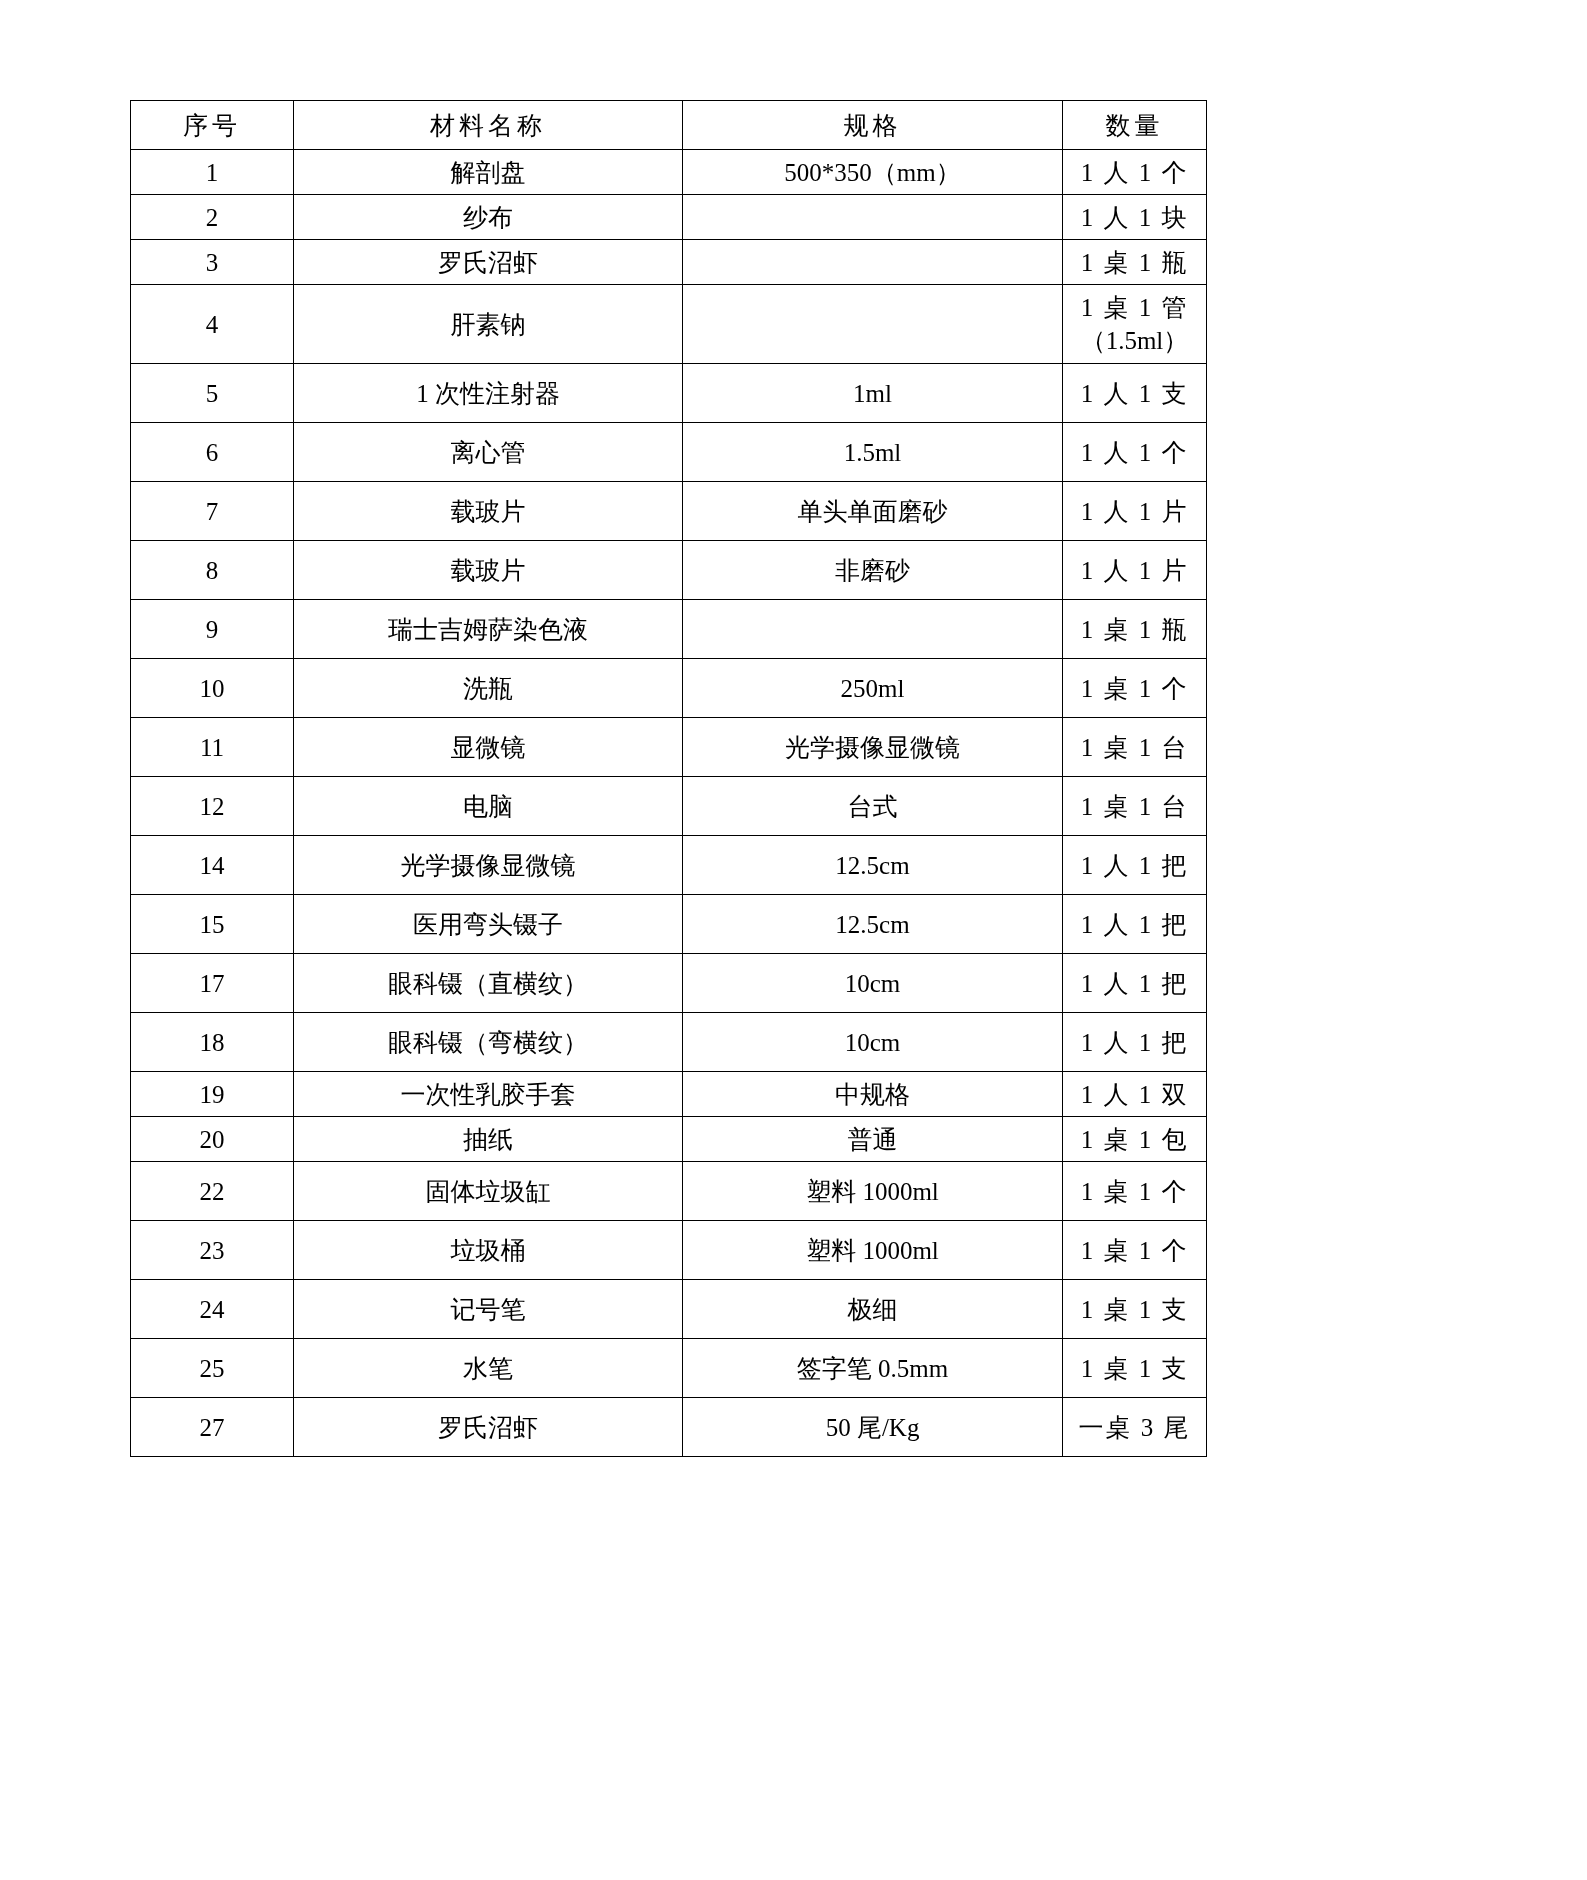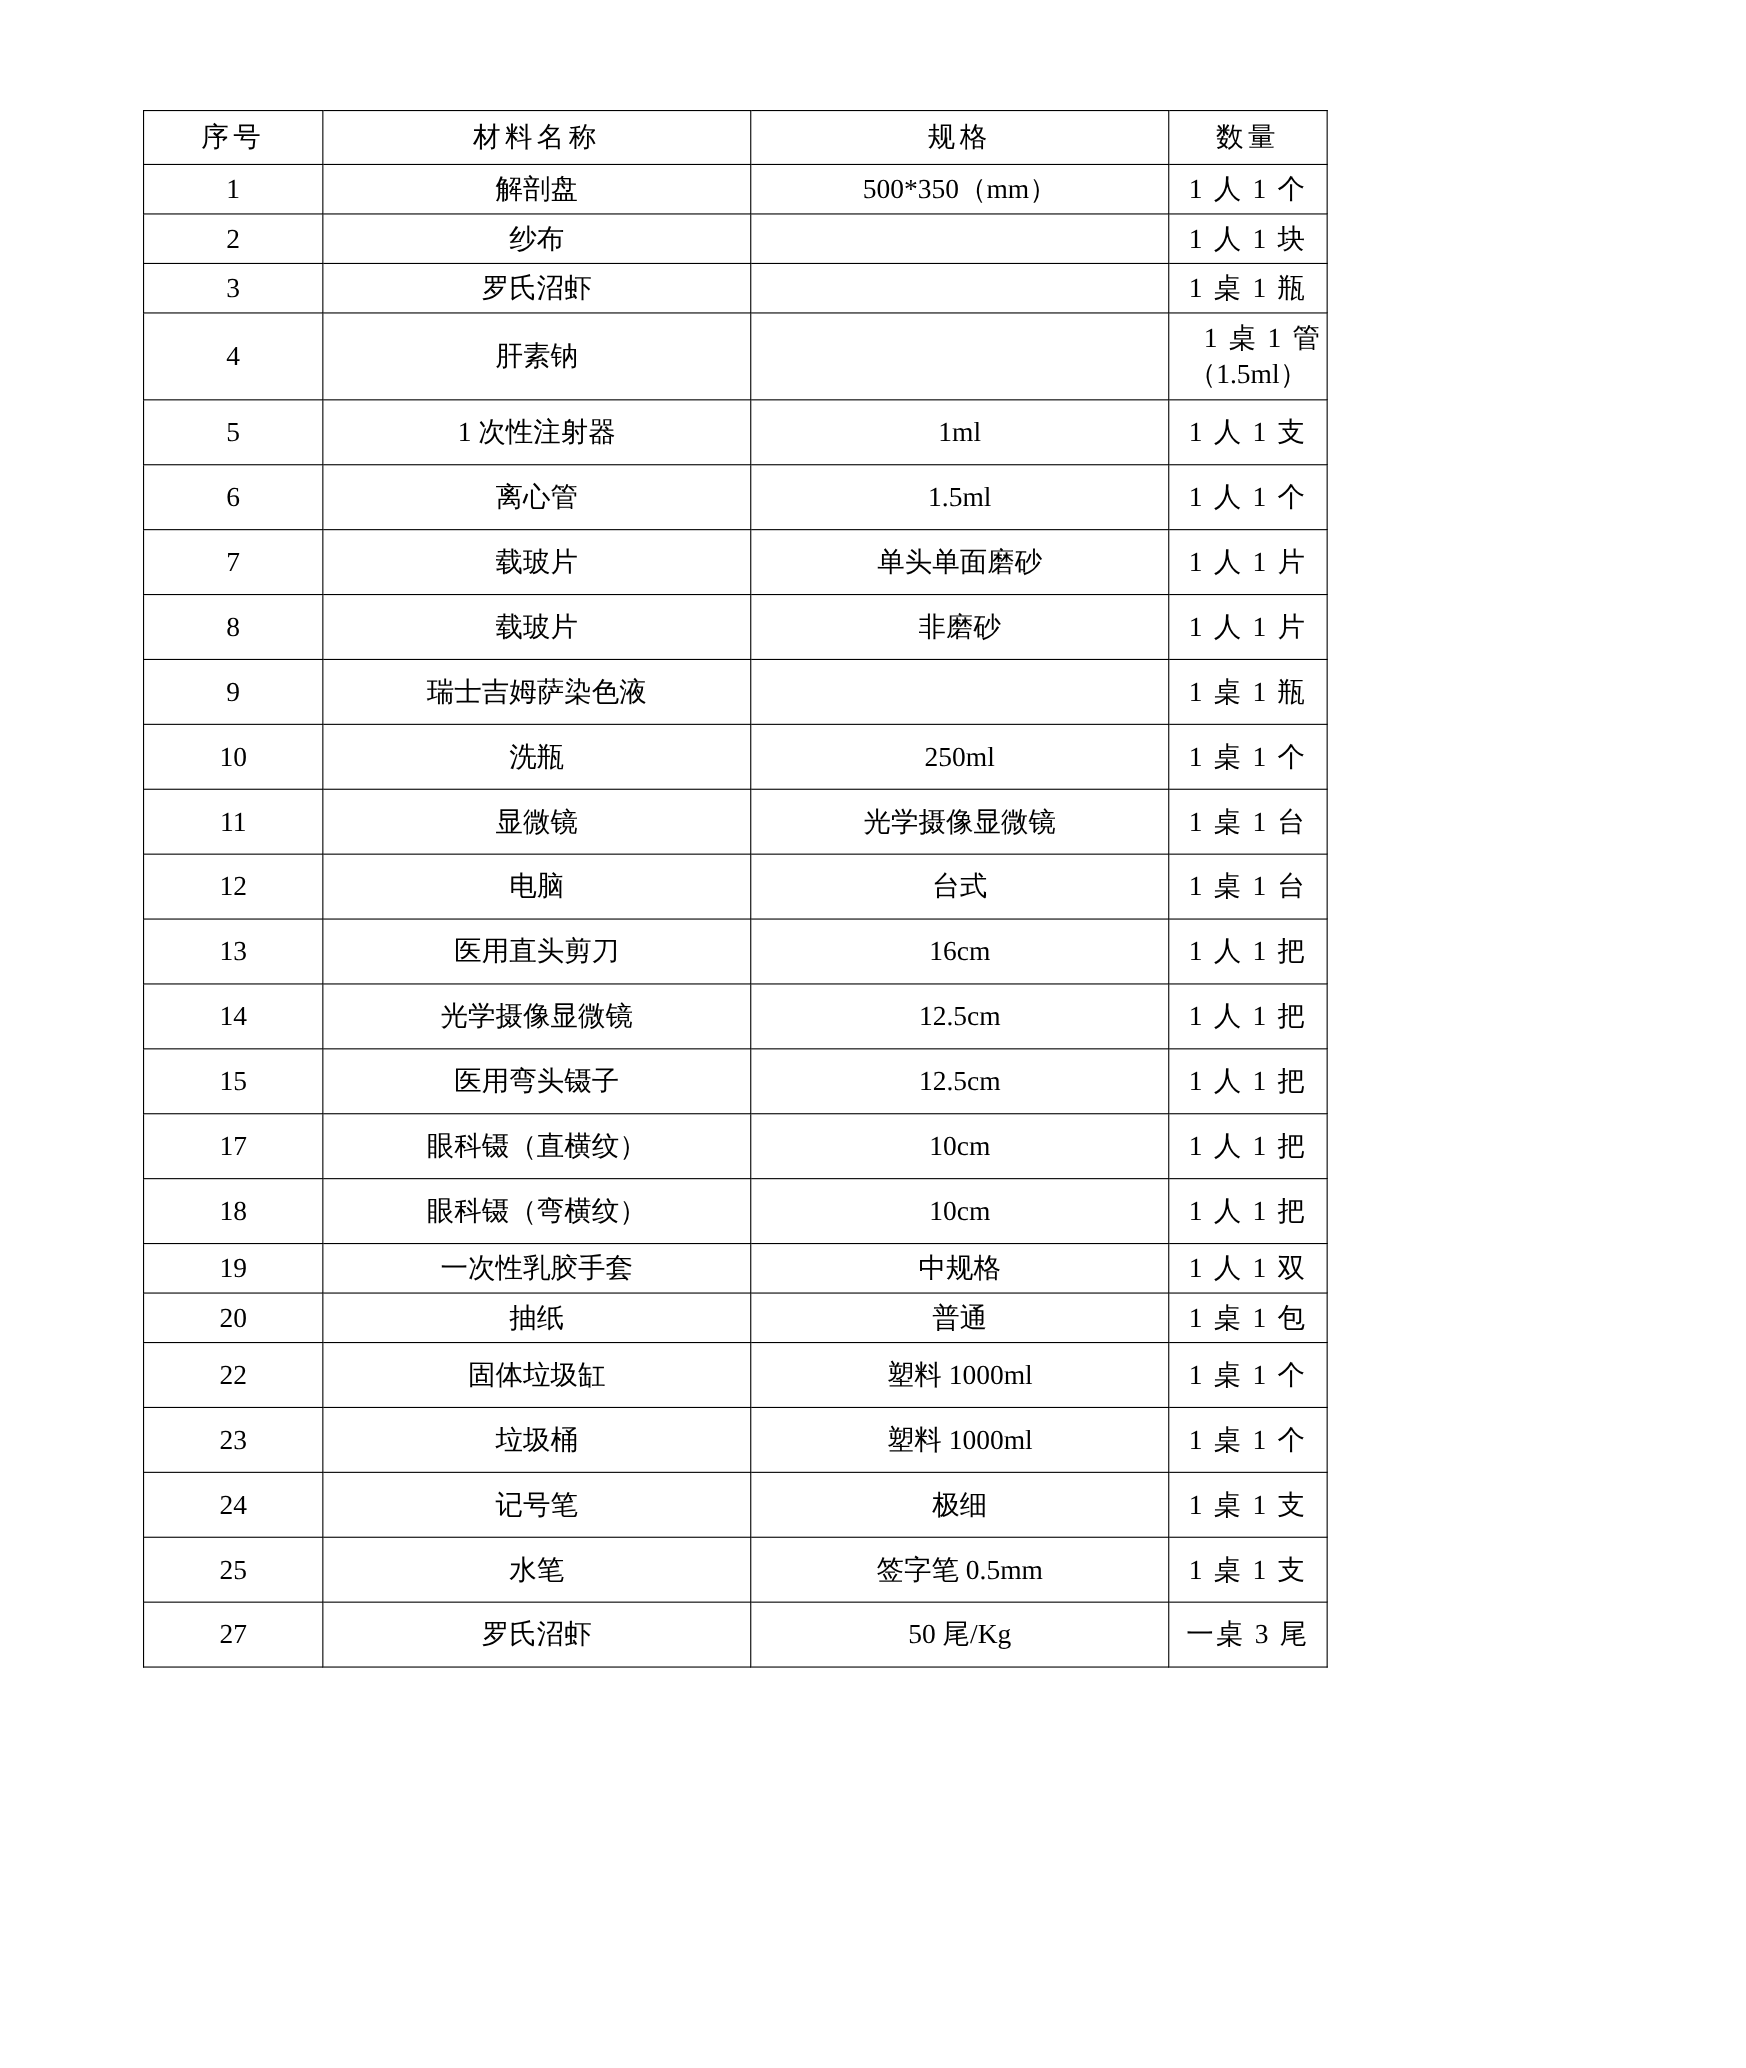--- a/index.html
+++ b/index.html
@@ -45,21 +45,20 @@
   }
   table.materials td.cell-no,
   table.materials td.cell-qty {
     white-space: nowrap;
   }
   .hdr-spaced {
     letter-spacing: 4px;
   }
   .qty-spaced {
     letter-spacing: 2px;
-    text-align: right;
   }
   .two-line {
     line-height: 1.5;
   }
   .two-line span {
     display: block;
   }
   tr.h-1 td { height: 34px; }
   tr.h-2 td { height: 48px; }
   tr.h-3 td { height: 68px; }
@@ -153,26 +152,20 @@
         <td>光学摄像显微镜</td>
         <td class="cell-qty qty-spaced">1 桌 1 台</td>
       </tr>
       <tr class="h-2">
         <td class="cell-no">12</td>
         <td>电脑</td>
         <td>台式</td>
         <td class="cell-qty qty-spaced">1 桌 1 台</td>
       </tr>
       <tr class="h-2">
-        <td class="cell-no">13</td>
-        <td>医用直头剪刀</td>
-        <td>16cm</td>
-        <td class="cell-qty qty-spaced">1 人 1 把</td>
-      </tr>
-      <tr class="h-2">
         <td class="cell-no">14</td>
         <td>光学摄像显微镜</td>
         <td>12.5cm</td>
         <td class="cell-qty qty-spaced">1 人 1 把</td>
       </tr>
       <tr class="h-2">
         <td class="cell-no">15</td>
         <td>医用弯头镊子</td>
         <td>12.5cm</td>
         <td class="cell-qty qty-spaced">1 人 1 把</td>

